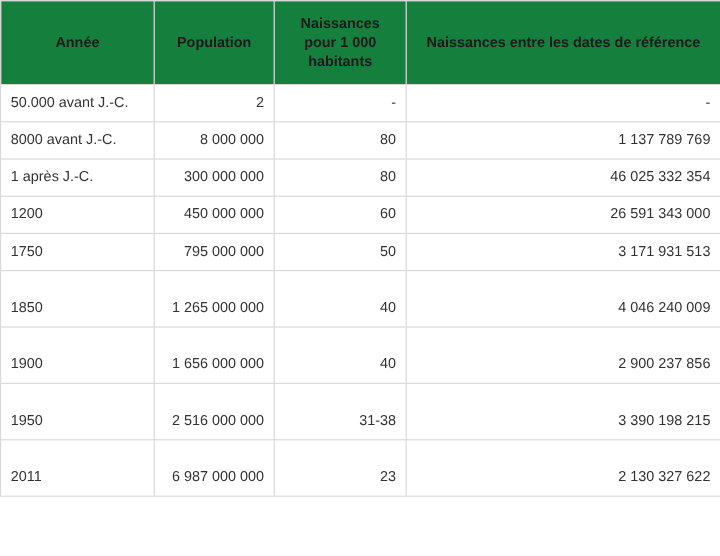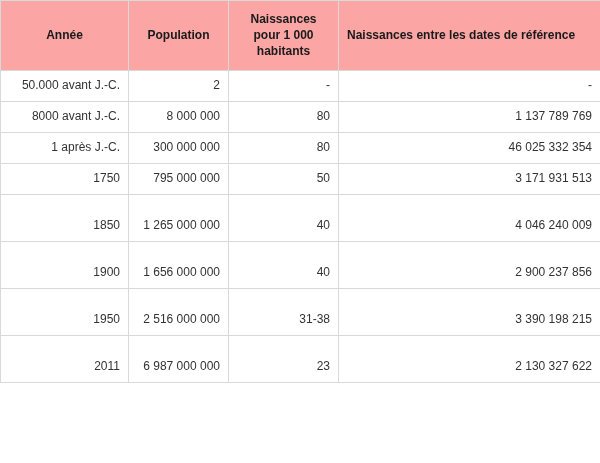--- a/index.html
+++ b/index.html
@@ -24,42 +24,42 @@
     font-size: 12px;
   }
   table.data-table th,
   table.data-table td {
     border: 1px solid #d9d9d9;
     padding: 6px 8px;
     vertical-align: top;
     line-height: 1.35;
   }
   table.data-table thead th {
-    background: #fca5a5;
+    background: #15803d;
     color: #1a1a1a;
     font-weight: bold;
     font-size: 12px;
     vertical-align: middle;
     padding-top: 10px;
     padding-bottom: 10px;
   }
   
   col.c0 { width: 128px; }
   col.c1 { width: 100px; }
   col.c2 { width: 110px; }
   col.c3 { width: 262px; }
 
   
   thead th.h0 { text-align: center; }
   thead th.h1 { text-align: center; }
   thead th.h2 { text-align: center; }
-  thead th.h3 { text-align: left; }
+  thead th.h3 { text-align: center; }
 
   
-  tbody td.b0 { text-align: right; }
+  tbody td.b0 { text-align: left; }
   tbody td.b1 { text-align: right; }
   tbody td.b2 { text-align: right; }
   tbody td.b3 { text-align: right; }
 
   tbody tr td {
     height: 18px;
   }
   tbody tr.tall td {
     padding-top: 22px;
     padding-bottom: 6px;
@@ -97,20 +97,26 @@
         <td class="b2">80</td>
         <td class="b3">1 137 789 769</td>
       </tr>
       <tr>
         <td class="b0">1 après J.-C.</td>
         <td class="b1">300 000 000</td>
         <td class="b2">80</td>
         <td class="b3">46 025 332 354</td>
       </tr>
       <tr>
+        <td class="b0">1200</td>
+        <td class="b1">450 000 000</td>
+        <td class="b2">60</td>
+        <td class="b3">26 591 343 000</td>
+      </tr>
+      <tr>
         <td class="b0">1750</td>
         <td class="b1">795 000 000</td>
         <td class="b2">50</td>
         <td class="b3">3 171 931 513</td>
       </tr>
       <tr class="tall">
         <td class="b0">1850</td>
         <td class="b1">1 265 000 000</td>
         <td class="b2">40</td>
         <td class="b3">4 046 240 009</td>

